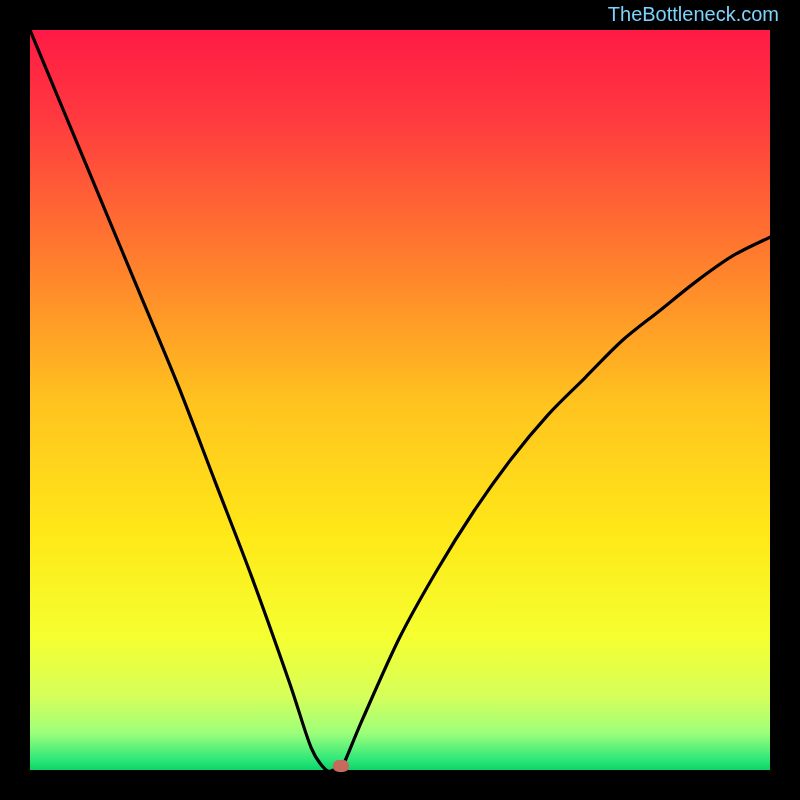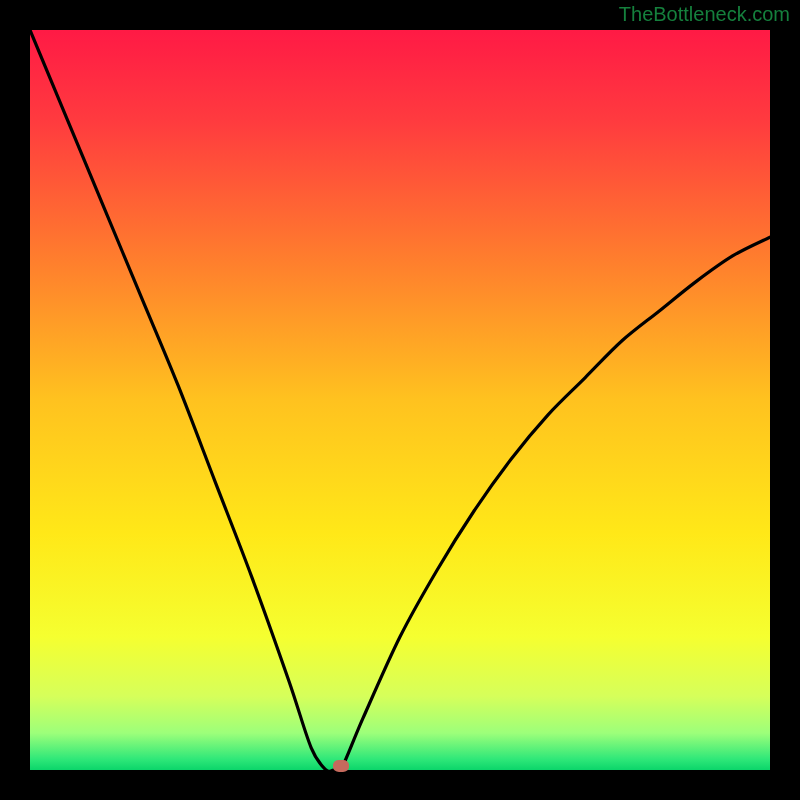--- a/index.html
+++ b/index.html
@@ -8,22 +8,22 @@
     width: 800px;
     height: 800px;
     background: #000;
     position: relative;
     font-family: Arial, Helvetica, sans-serif;
     overflow: hidden;
   }
   .watermark {
     position: absolute;
     top: 3px;
-    right: 10px;
-    color: #15803d;
+    right: 21px;
+    color: #7dd3fc;
     font-size: 20px;
     font-weight: 500;
     z-index: 10;
   }
   .chart-frame {
     position: absolute;
     top: 30px;
     left: 30px;
     width: 740px;
     height: 740px;

